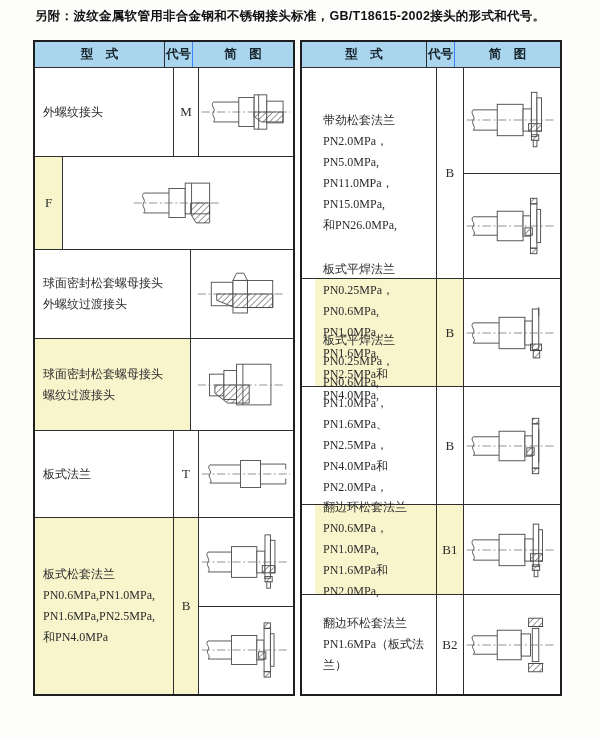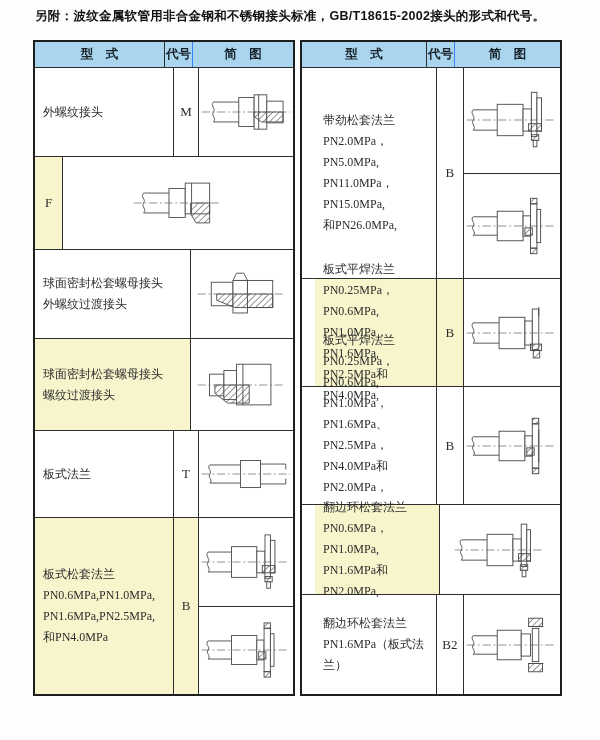--- a/index.html
+++ b/index.html
@@ -281,20 +281,21 @@
         <rect class="ht" x="68" y="34" width="8" height="8"></rect>
         <line class="cl" x1="3" y1="32" x2="99" y2="32"></line>
       </svg>
     </div>
   </div>
 
   <div class="row hl" style="height:90px">
     <div class="cell c-type">翻边环松套法兰
 PN0.6MPa，PN1.0MPa,
 PN1.6MPa和PN2.0MPa,</div>
+    <div class="cell c-code">B1</div>
     <div class="cell c-diag">
       <svg class="diag" width="96" height="62" viewBox="0 0 104 64">
         <path class="ln" d="M10,21 H38 M10,43 H38"></path>
         <path class="ln" d="M10,21 c-4,4 3,7 0,11 c-3,4 4,7 0,11"></path>
         <rect class="wt" x="38" y="15" width="28" height="34"></rect>
         <rect class="wt" x="66" y="20" width="9" height="24"></rect>
         <rect class="wt" x="75" y="4" width="6" height="46"></rect>
         <rect class="wt" x="81" y="10" width="4" height="34"></rect>
         <rect class="ht" x="72" y="36" width="13" height="8"></rect>
         <rect class="ht" x="74" y="48" width="8" height="6"></rect>

